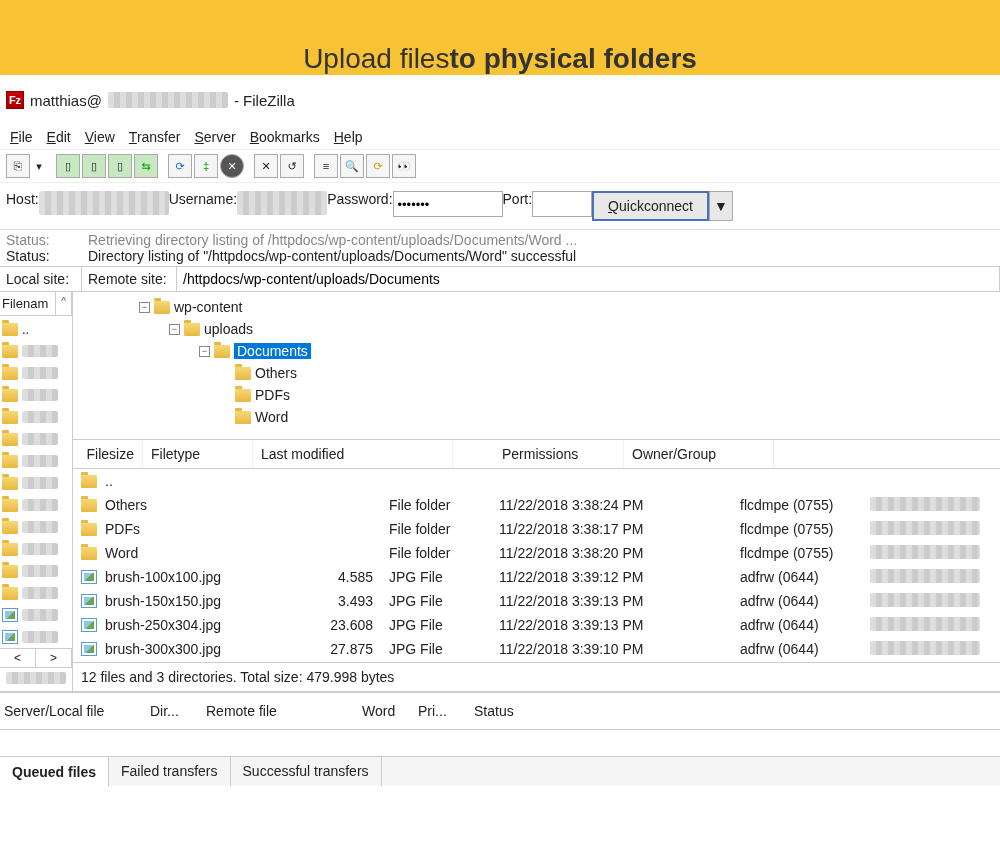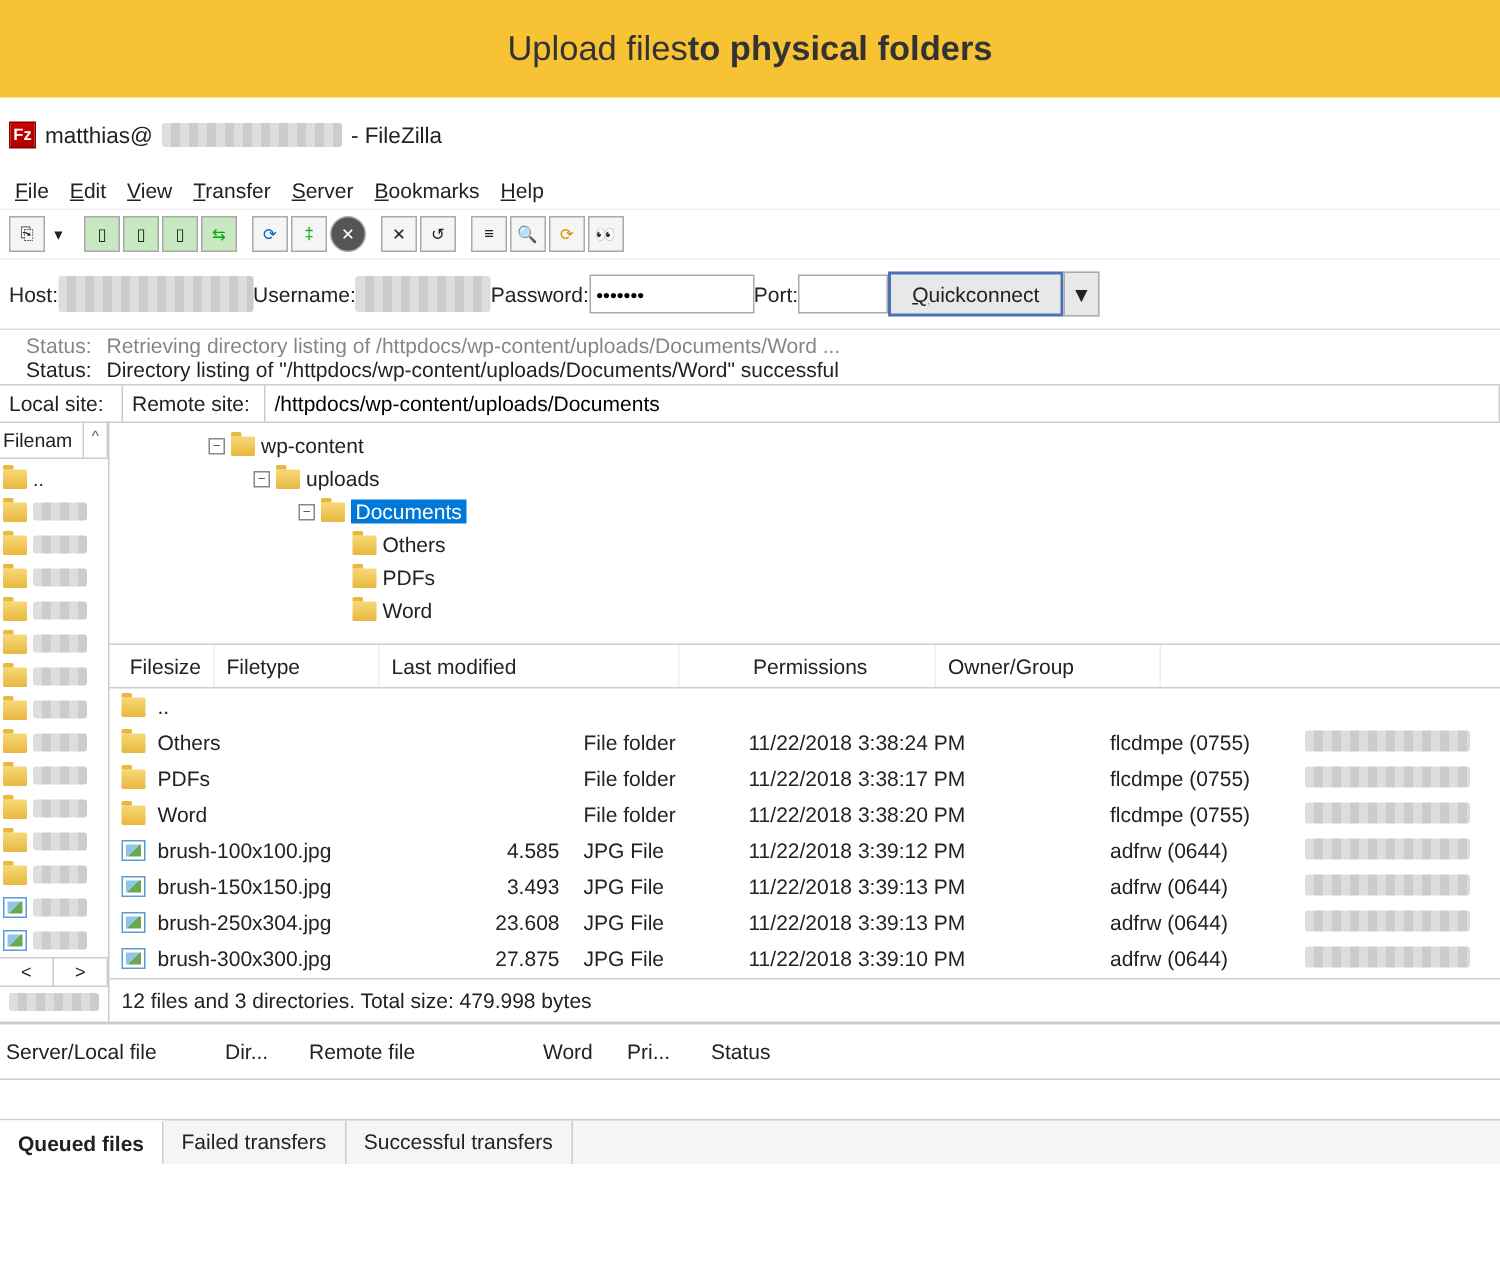--- a/index.html
+++ b/index.html
@@ -1,35 +1,35 @@
 <!DOCTYPE html>
 <html><head>
 <meta charset="utf-8">
 <style>
 * { box-sizing: border-box; margin: 0; padding: 0; }
 body { font-family: "Segoe UI", Tahoma, sans-serif; font-size: 13px; background: #fff; color: #222; width: 1000px; }
-.banner { background: #f7c233; height: 65px; display: flex; align-items: center; justify-content: center; font-size: 23px; color: #333; font-family: "Segoe UI", sans-serif; }
+.banner { background: #f7c233; height: 75px; display: flex; align-items: flex-end; justify-content: center; font-size: 28px; color: #333; font-family: "Segoe UI", sans-serif; }
 .banner .light { font-weight: 300; }
 .banner .bold { font-weight: 700; }
 .titlebar { display: flex; align-items: center; gap: 6px; padding: 16px 6px; font-size: 15px; }
 .fz-logo { width: 18px; height: 18px; background: linear-gradient(#c00,#a00); color:#fff; font-size:11px; font-weight:bold; display:flex;align-items:center;justify-content:center; border:1px solid #800; }
 .blur { display:inline-block; background: repeating-linear-gradient(90deg,#ddd,#ddd 6px,#ccc 6px,#ccc 12px); border-radius:2px; }
 .menubar { display:flex; gap:2px; padding: 2px 4px; font-size: 14px; }
 .menubar span { padding: 2px 6px; cursor:default; }
 .menubar u { text-decoration: underline; }
 .toolbar { display:flex; gap:2px; padding: 4px 6px; border-top:1px solid #eee; border-bottom:1px solid #eee; align-items:center; }
 .tbtn { width:24px; height:24px; border:1px solid #aaa; background:#f5f5f5; display:flex;align-items:center;justify-content:center; font-size:11px; }
 .tsep { width:6px; }
-.connectbar { display:flex; gap:0; align-items:center; padding:8px 6px; border-bottom:1px solid #ddd; font-size:14px; }
+.connectbar { display:flex; gap:0; align-items:flex-start; padding:8px 6px; border-bottom:1px solid #ddd; font-size:14px; }
 .connectbar label { white-space:nowrap; }
 .connectbar input { border:1px solid #aaa; height:26px; padding:0 4px; font-size:13px; }
 .qc-btn { border:2px solid #4a72b8; background:#e8e8e8; height:30px; padding:0 14px; font-size:14px; display:flex;align-items:center; }
 .qc-dd { border:1px solid #aaa; background:#e8e8e8; width:24px; height:30px; display:flex;align-items:center;justify-content:center; }
 .loglines { padding:2px 6px; font-size:14px; border-bottom:1px solid #ccc; }
-.loglines .row { display:flex; gap:10px;text-align:right; }
+.loglines .row { display:flex; gap:27px; }
 .loglines .lbl { width:55px; }
 .sitebar { display:flex; border-bottom:1px solid #ccc; font-size:14px; }
 .sitebar .cell { border-right:1px solid #ccc; padding:4px 6px; display:flex; align-items:center; gap:4px; }
 .sitebar input { border:none; font-size:14px; width:100%; }
 .mainarea { display:flex; height:400px; border-bottom:1px solid #ccc; }
 .leftpane { width:82px; border-right:1px solid #ccc; display:flex; flex-direction:column; }
 .lp-head { display:flex; border-bottom:1px solid #ccc; font-size:13px; }
 .lp-head div { padding:4px 2px; border-right:1px solid #ccc; }
 .lp-list { flex:1; overflow:hidden; padding:2px; }
 .lp-item { display:flex; align-items:center; gap:4px; height:22px; }

